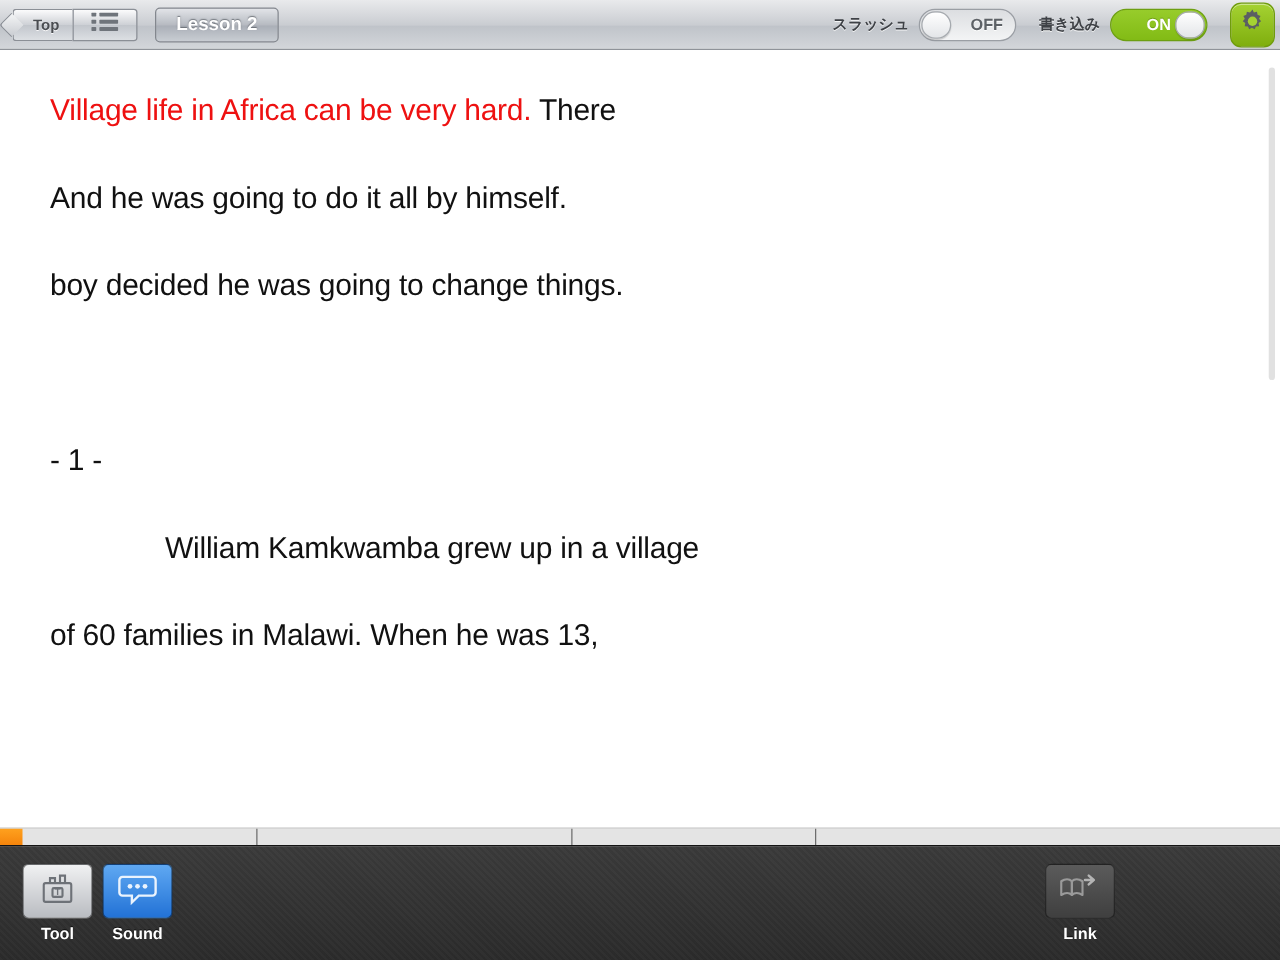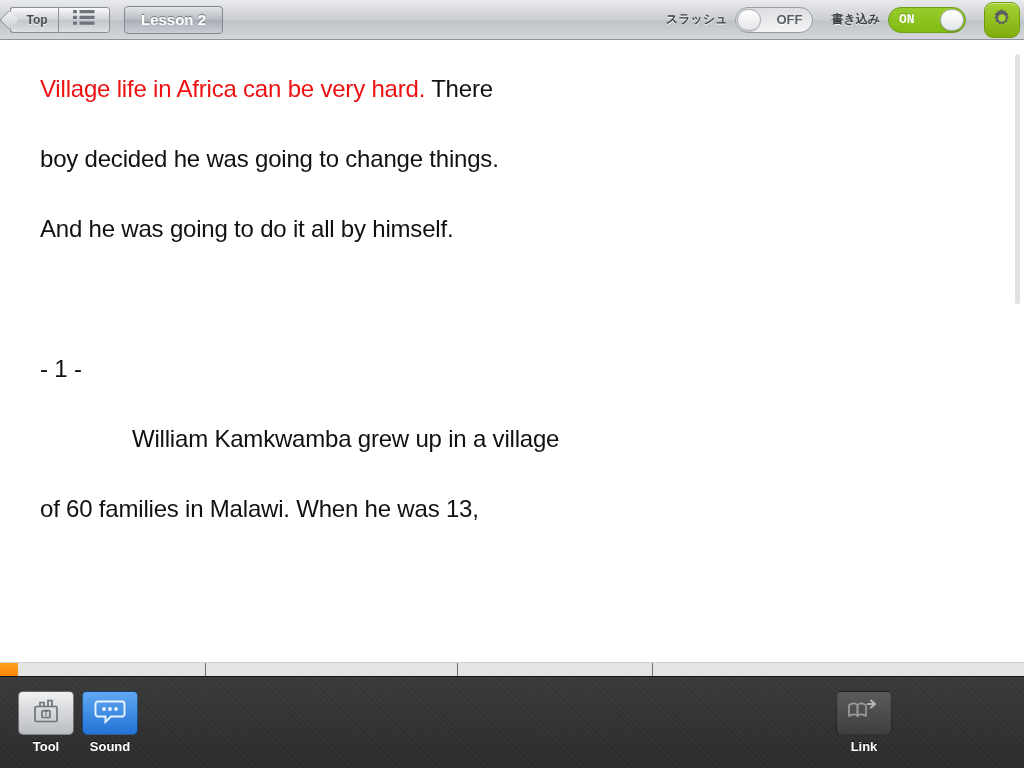--- a/index.html
+++ b/index.html
@@ -52,21 +52,21 @@
   }
   .top-right{ margin-left:auto; display:flex; align-items:center; padding-right:4px; }
   .jp-label{ font-size:12px; color:#3e4146; margin-right:8px; font-weight:bold;
     text-shadow:0 1px 0 rgba(255,255,255,.8); }
   .toggle{
     position:relative; width:78px; height:26px; border-radius:13px;
     margin-right:18px; border:1px solid #9a9ea4;
     display:flex; align-items:center;
   }
   .toggle.off{ background:linear-gradient(#dcdee1,#f3f4f5); justify-content:flex-end; }
-  .toggle.on{ background:linear-gradient(#97cc2b,#82bb15); border-color:#6d9f12; justify-content:flex-start;font-family:Liberation Mono, monospace; }
+  .toggle.on{ background:linear-gradient(#97cc2b,#82bb15); border-color:#6d9f12; justify-content:center; }
   .toggle .tlabel{ font-size:13px; font-weight:bold; padding:0 10px; }
   .toggle.off .tlabel{ color:#5d6166; text-shadow:0 1px 0 rgba(255,255,255,.9); }
   .toggle.on .tlabel{ color:#ffffff; text-shadow:0 -1px 0 rgba(90,130,10,.6); }
   .knob{
     position:absolute; top:1px; width:24px; height:22px; border-radius:12px;
     background:linear-gradient(#ffffff,#e3e5e8);
     border:1px solid #a6aaaf; box-shadow:0 1px 1px rgba(0,0,0,.18);
   }
   .toggle.off .knob{ left:1px; }
   .toggle.on .knob{ right:1px; }
@@ -176,22 +176,22 @@
         </span>
       </div>
     </div>
   </div>
 
   <div class="page">
     <div class="ptext">
       <div>
         <span class="hl-red">Village life in Africa can be very hard.</span><span>  There</span>
       </div>
+      <div>And he was going to do it all by himself.</div>
       <div>boy decided he was going to change things.</div>
-      <div>And he was going to do it all by himself.</div>
       <div class="blankline"></div>
       <div>- 1 -</div>
       <div><span class="indent"></span><span>William Kamkwamba grew up in a village</span></div>
       <div>of 60 families in Malawi.  When he was 13,</div>
     </div>
     <div class="vscroll"></div>
   </div>
 
   <div class="progress">
     <div class="fill"></div>

